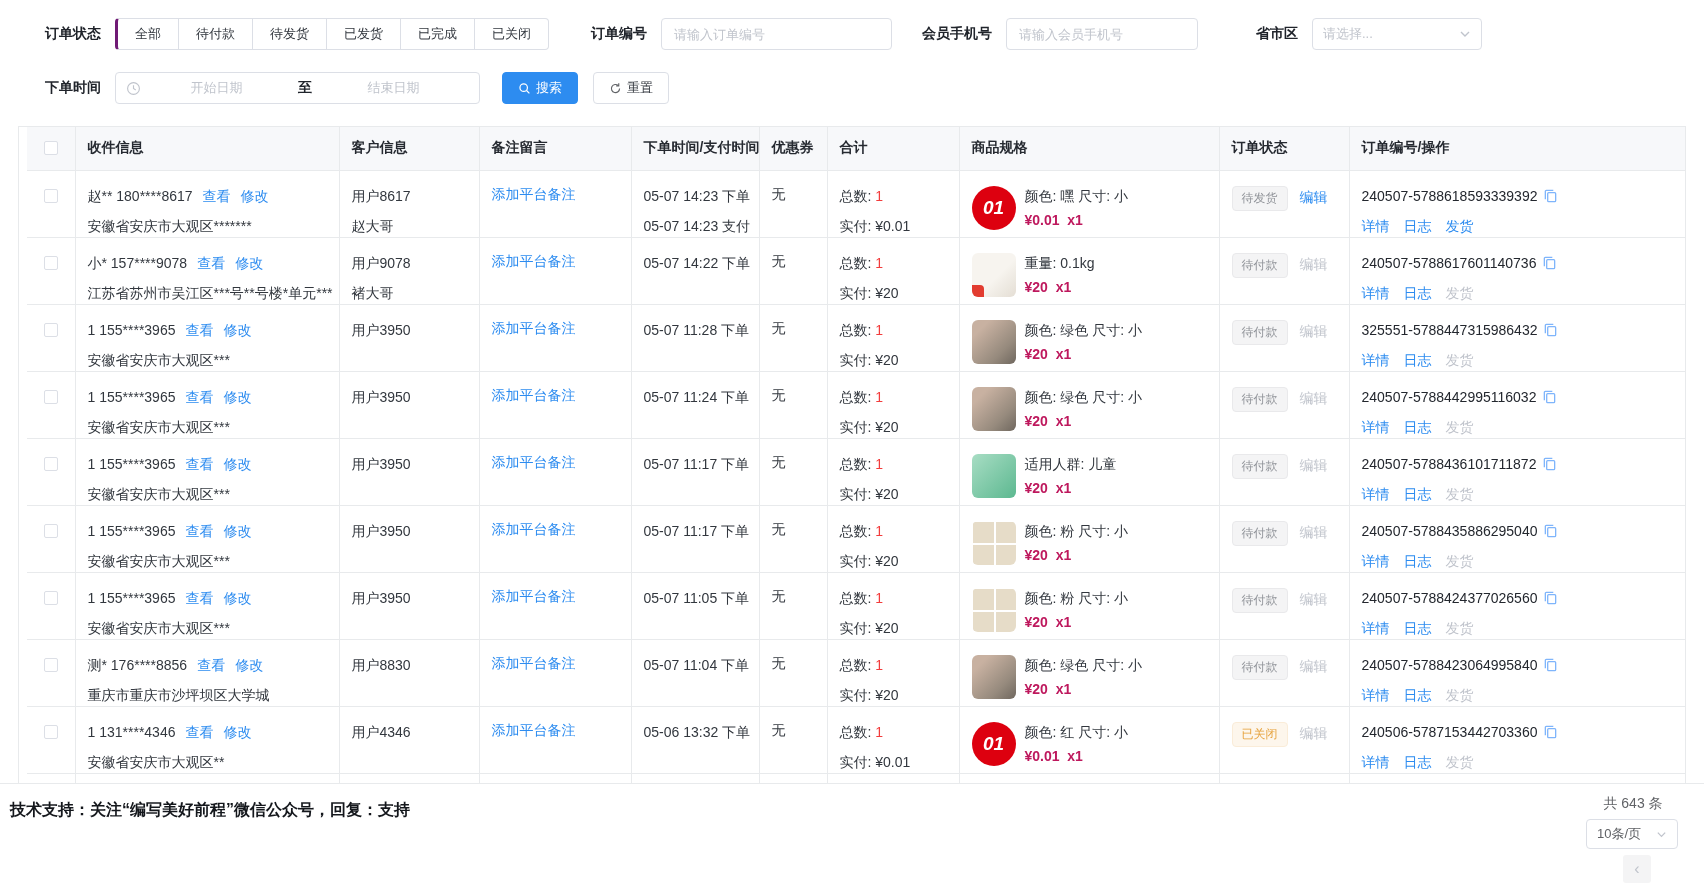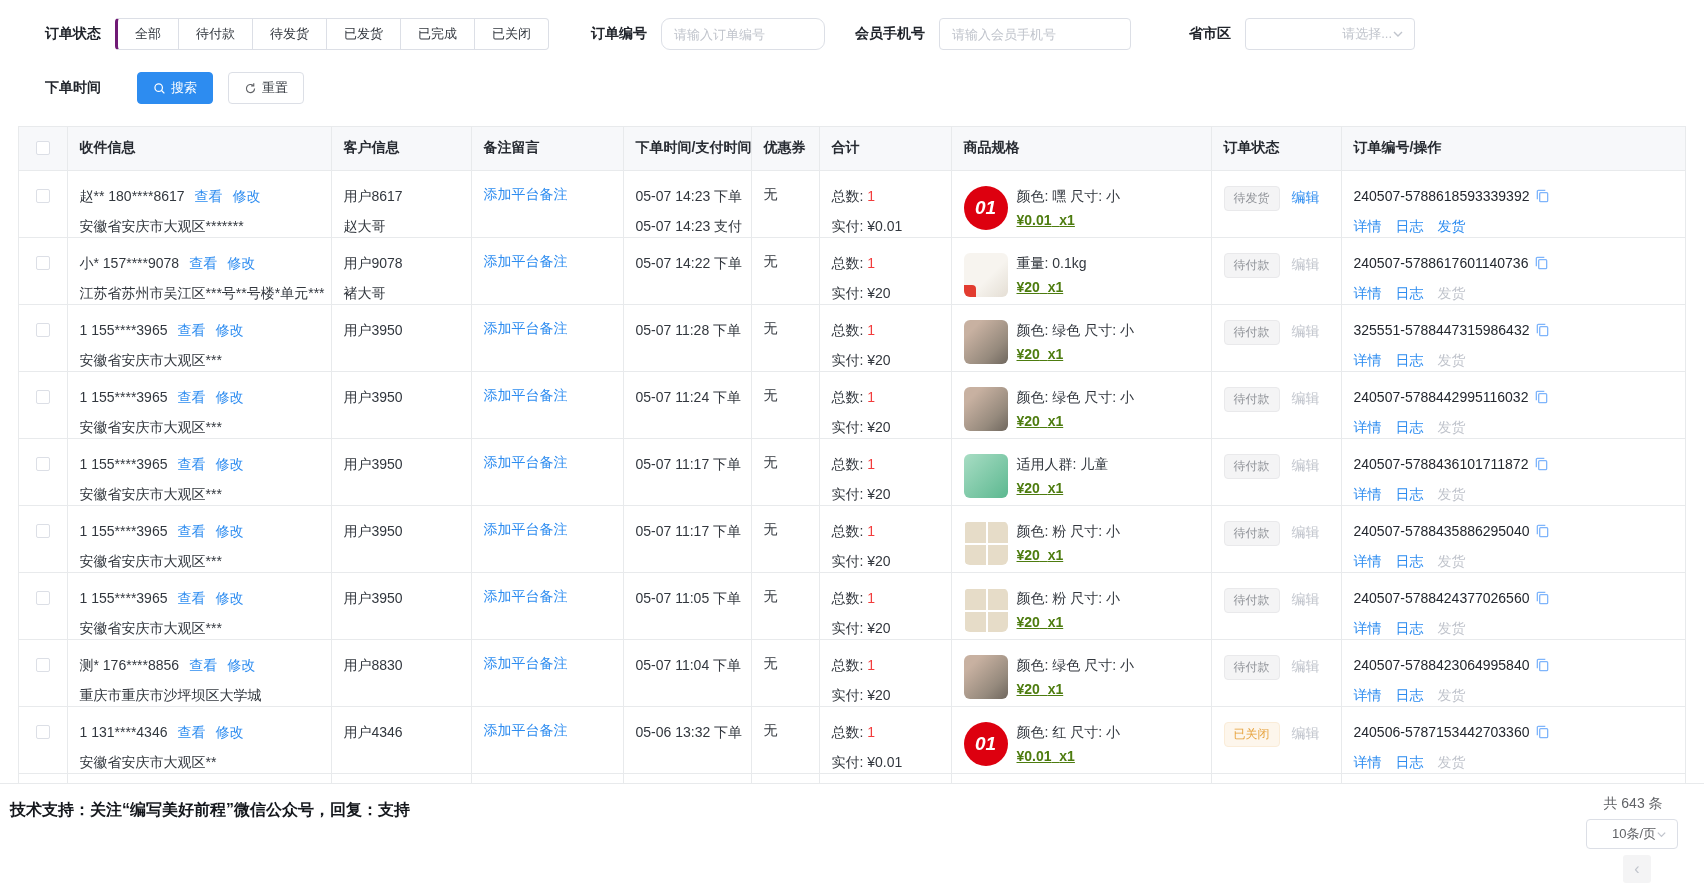--- a/index.html
+++ b/index.html
@@ -13,52 +13,52 @@
   .flabel { font-weight:bold; color:#20242b; margin-right:14px; white-space:nowrap; }
   .btn-group { display:flex; }
   .btn-group .gbtn { background:#fff; border:1px solid #dcdfe6; border-left:none; padding:0 17px;
     height:32px; line-height:30px; color:#32373e; font-size:13px; cursor:pointer; white-space:nowrap; }
   .btn-group .gbtn:first-child { border-left:3px solid #701a75; border-radius:4px 0 0 4px; }
   .btn-group .gbtn:last-child { border-radius:0 4px 4px 0; }
   .tinput { height:32px; border:1px solid #dcdfe6; border-radius:4px; padding:0 12px; font-size:13px;
     color:#32373e; outline:none; font-family:inherit; }
   .tinput::placeholder { color:#c0c4cc; }
   .select { height:32px; border:1px solid #dcdfe6; border-radius:4px; background:#fff; display:flex;
-    align-items:center; justify-content:flex-end; padding:0 10px; cursor:pointer; }
+    align-items:center; justify-content:space-between; padding:0 10px; cursor:pointer; }
   .select .ph { color:#c0c4cc; font-size:13px; }
   .daterange { width:365px; height:32px; border:1px solid #dcdfe6; border-radius:4px; display:flex;
     align-items:center; padding:0 10px; background:#fff; }
   .daterange .dph { color:#c0c4cc; font-size:13px; flex:1; text-align:center; }
   .daterange .to { color:#20242b; font-weight:bold; padding:0 6px; }
   .btn { height:32px; border:1px solid #dcdfe6; border-radius:4px; background:#fff; display:inline-flex;
     align-items:center; gap:5px; padding:0 15px; font-size:13px; color:#32373e; cursor:pointer; font-family:inherit; }
   .btn.primary { background:#2d8cf0; border-color:#2d8cf0; color:#fff; }
   .icon-svg { display:inline-block; vertical-align:middle; }
 
   
-  .table-wrap { margin:0 18px; height:661px; overflow:hidden; border:1px solid #e8eaec; border-bottom:none; }
+  .table-wrap { margin:0 18px; height:661px; overflow:hidden; border:1px solid #e8eaec; border-bottom:none;padding-left:8px; }
   table { border-collapse:collapse; table-layout:fixed; width:1668px; }
   th, td { border:1px solid #e8eaec; border-top:none; vertical-align:top; text-align:left;
     padding:0 12px; overflow:hidden; white-space:nowrap; }
   th:first-child, td:first-child { border-left:none; }
   th:last-child, td:last-child { border-right:none; }
   thead th { background:#f7f8fa; height:43px; vertical-align:middle; font-weight:bold; color:#262a31;
     border-bottom:1px solid #e8eaec; }
   tbody tr { height:67px; }
   td { padding-top:15px; }
   .cell-line { line-height:20px; margin-top:0; }
   .cell-line + .cell-line { margin-top:10px; }
   a.lnk { color:#2d8cf0; text-decoration:none; cursor:pointer; }
   a.lnk.disabled { color:#c0c4cc; cursor:default; }
   .checkbox { display:inline-block; width:14px; height:14px; border:1px solid #dcdfe6; border-radius:2px;
     background:#fff; cursor:pointer; margin-top:3px; }
   .col-check { text-align:center; padding:15px 0 0 0; }
   thead .col-check { padding:0; text-align:center; }
   .red { color:#f23c3c; }
-  .bold { font-weight:bold; color:#4d7c0f;text-decoration:underline; }
+  .bold { font-weight:bold; color:#be185d; }
   .recv-links { margin-left:10px; }
   .recv-links a + a { margin-left:10px; }
 
   .spec-cell { display:flex; gap:9px; align-items:flex-start; }
   .pimg { width:44px; height:44px; border-radius:6px; flex:0 0 44px; display:flex; align-items:center;
     justify-content:center; font-weight:bold; font-style:italic; color:#fff; font-size:19px; }
   .img-logo01 { background:#dd000f; border-radius:22px; }
   .img-frame { background:linear-gradient(135deg,#f7f4ef 55%,#e4ded4); position:relative; }
   .img-frame::after { content:""; position:absolute; left:0; bottom:0; width:12px; height:12px;
     background:#e23c30; border-radius:0 4px 0 6px; }
@@ -113,34 +113,43 @@
       <span class="flabel">订单状态</span>
       <div class="btn-group">
         <button class="gbtn">全部</button>
         <button class="gbtn">待付款</button>
         <button class="gbtn">待发货</button>
         <button class="gbtn">已发货</button>
         <button class="gbtn">已完成</button>
         <button class="gbtn">已关闭</button>
       </div>
       <span class="flabel" style="margin-left:42px">订单编号</span>
-      <input class="tinput" style="width: 164px; border-radius: 9px;" placeholder="请输入订单编号">
+      <input class="tinput" style="width: 231px;" placeholder="请输入订单编号">
       <span class="flabel" style="margin-left:30px">会员手机号</span>
       <input class="tinput" style="width: 192px;" placeholder="请输入会员手机号">
       <span class="flabel" style="margin-left:58px">省市区</span>
       <div class="select" style="width:170px">
         <span class="ph">请选择...</span>
         <svg class="icon-svg" width="12" height="12" viewBox="0 0 12 12">
             <path d="M2 4l4 4 4-4" stroke="#c0c4cc" stroke-width="1.4" fill="none"></path>
           </svg>
       </div>
     </div>
 
     <div class="filter-row">
       <span class="flabel">下单时间</span>
+      <div class="daterange">
+        <svg class="icon-svg" width="15" height="15" viewBox="0 0 16 16">
+            <circle cx="8" cy="8" r="6.3" stroke="#c0c4cc" stroke-width="1.2" fill="none"></circle>
+            <path d="M8 4.5V8l2.4 1.6" stroke="#c0c4cc" stroke-width="1.2" fill="none"></path>
+          </svg>
+        <span class="dph">开始日期</span>
+        <span class="to">至</span>
+        <span class="dph">结束日期</span>
+      </div>
       <button class="btn primary" style="margin-left:22px">
         <svg class="icon-svg" width="13" height="13" viewBox="0 0 16 16">
             <circle cx="7" cy="7" r="4.6" stroke="#fff" stroke-width="1.5" fill="none"></circle>
             <path d="M10.5 10.5L14 14" stroke="#fff" stroke-width="1.5"></path>
           </svg>
         <span>搜索</span>
       </button>
       <button class="btn" style="margin-left:15px">
         <svg class="icon-svg" width="13" height="13" viewBox="0 0 16 16">
             <path d="M13 8a5 5 0 1 1-1.5-3.5" stroke="#606266" stroke-width="1.4" fill="none"></path>

